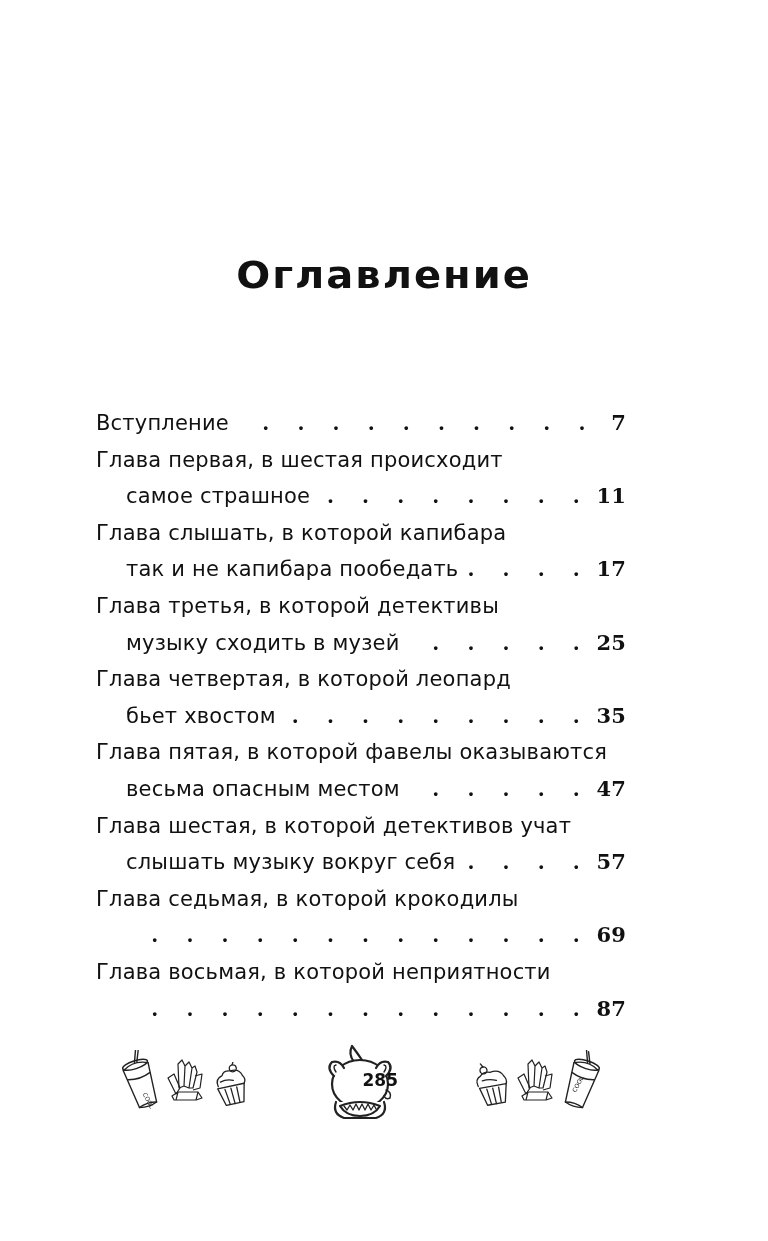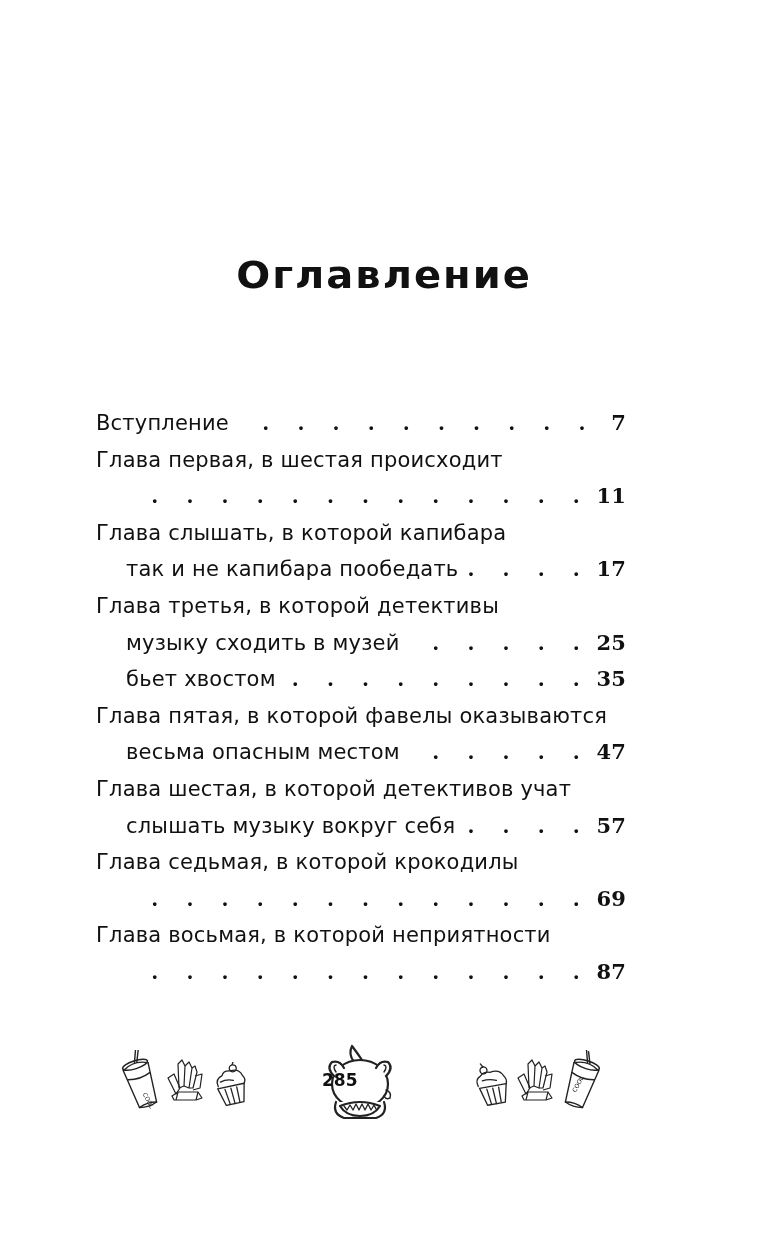--- a/index.html
+++ b/index.html
@@ -90,21 +90,21 @@
       left: 322px;
       top: 1044px;
       width: 76px;
       height: 76px;
     }
     .page-badge-num {
       position: absolute;
       left: 0;
       top: 26px;
       width: 76px;
-      text-align: left;
+      text-align: right;
       font-family: "DejaVu Sans", sans-serif;
       font-weight: bold;
       font-size: 17px;
       color: #111;
     }
   </style>
 </head>
 <body>
 
 <div class="page-title">Оглавление</div>
@@ -117,20 +117,21 @@
       <span class="leader">. . . . . . . . . . . . . . . . . . . . . . . . . . . . . . . . . . . . . . . . .</span>
       <span class="page-num">7</span>
     </div>
   </div>
 
   <div class="toc-entry">
     <div class="toc-line">
       <span class="toc-text">Глава первая, в шестая происходит</span>
     </div>
     <div class="toc-line cont">
+      <span class="toc-text">самое страшное</span>
       <span class="leader">. . . . . . . . . . . . . . . . . . . . . . . . . . . . . . . . . . . . . . . . .</span>
       <span class="page-num">11</span>
     </div>
   </div>
 
   <div class="toc-entry">
     <div class="toc-line">
       <span class="toc-text">Глава слышать, в которой капибара</span>
     </div>
     <div class="toc-line cont">
@@ -145,20 +146,23 @@
       <span class="toc-text">Глава третья, в которой детективы</span>
     </div>
     <div class="toc-line cont">
       <span class="toc-text">музыку сходить в музей</span>
       <span class="leader">. . . . . . . . . . . . . . . . . . . . . . . . . . . . . . . . . . . . . . . . .</span>
       <span class="page-num">25</span>
     </div>
   </div>
 
   <div class="toc-entry">
+    <div class="toc-line">
+      <span class="toc-text">Глава четвертая, в которой леопард</span>
+    </div>
     <div class="toc-line cont">
       <span class="toc-text">бьет хвостом</span>
       <span class="leader">. . . . . . . . . . . . . . . . . . . . . . . . . . . . . . . . . . . . . . . . .</span>
       <span class="page-num">35</span>
     </div>
   </div>
 
   <div class="toc-entry">
     <div class="toc-line">
       <span class="toc-text">Глава пятая, в которой фавелы оказываются</span>

